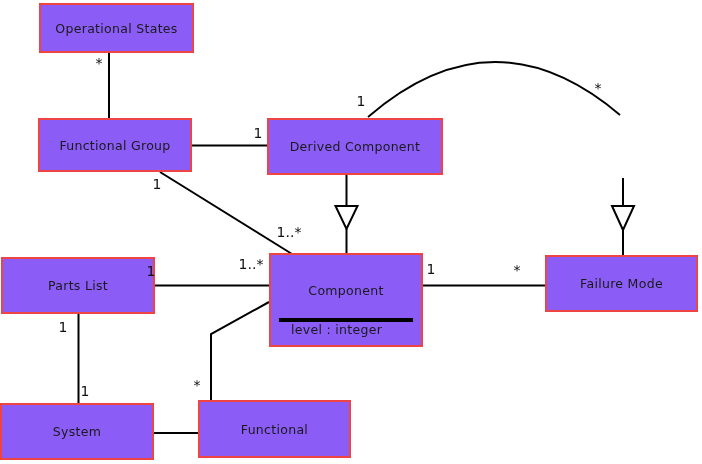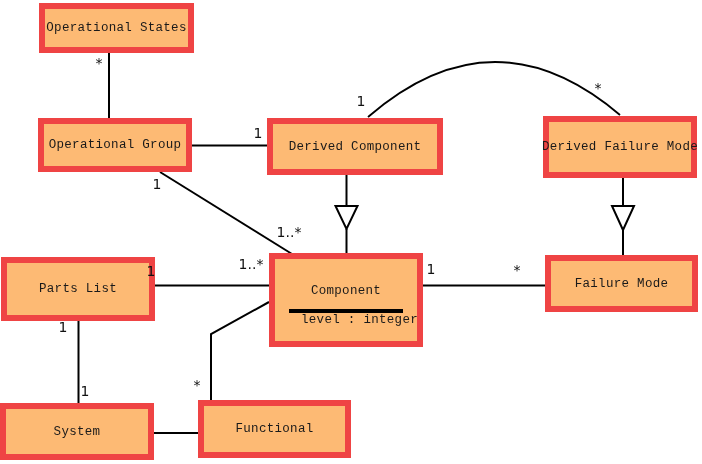--- a/index.html
+++ b/index.html
@@ -15,36 +15,35 @@
     position: absolute;
     left: 0; top: 0;
     width: 702px; height: 464px;
   }
   .wires path { stroke: #000000; stroke-width: 2; fill: none; }
   .wires path.arc { stroke-width: 1.8; }
   .wires polygon { stroke: #000000; stroke-width: 2; fill: #ffffff; }
   .cls {
     position: absolute;
     box-sizing: border-box;
-    border: 6px solid #ef4444;
-    background: #fdba74;
+    border: 2px solid #ef4444;
+    background: #8b5cf6;
     display: flex;
     align-items: center;
     justify-content: center;
     font-size: 12.5px;
     color: #1a1a1a;
     letter-spacing: 0.3px;
     white-space: nowrap;
-    font-family: Liberation Mono, monospace;
   }
   .cls.comp {
     flex-direction: column;
     align-items: stretch;
     justify-content: flex-start;
-    padding: 14px;
+    padding: 8px;
   }
   .cls-head {
     box-sizing: border-box;
     height: 62px;
     border-bottom: 4px solid #000000;
     display: flex;
     align-items: center;
     justify-content: center;
   }
   .cls-attrs {
@@ -87,32 +86,29 @@
     <path d="M623 178 V206"></path>
     <polygon points="612,206 634,206 623,230"></polygon>
     <path d="M623 230 V255"></path>
   </svg>
 
   <div class="cls" style="left:39px; top:3px; width:155px; height:50px">
     <span>Operational States</span>
   </div>
 
   <div class="cls" style="left:38px; top:118px; width:154px; height:54px">
-    <span>Operational Group</span>
+    <span>Functional Group</span>
   </div>
 
   <div class="cls" style="left:267px; top:118px; width:176px; height:57px">
     <span>Derived Component</span>
   </div>
 
-  <div class="cls" style="left:543px; top:116px; width:154px; height:62px">
-    <span>Derived Failure Mode</span>
-  </div>
 
-  <div class="cls" style="left:1px; top:257px; width:154px; height:64px">
+  <div class="cls" style="left:1px; top:257px; width:154px; height:57px">
     <span>Parts List</span>
   </div>
 
   <div class="cls comp" style="left:269px; top:253px; width:154px; height:94px">
     <div class="cls-head">
       <span>Component</span>
     </div>
     <div class="cls-attrs">
       <span>level : integer</span>
     </div>

